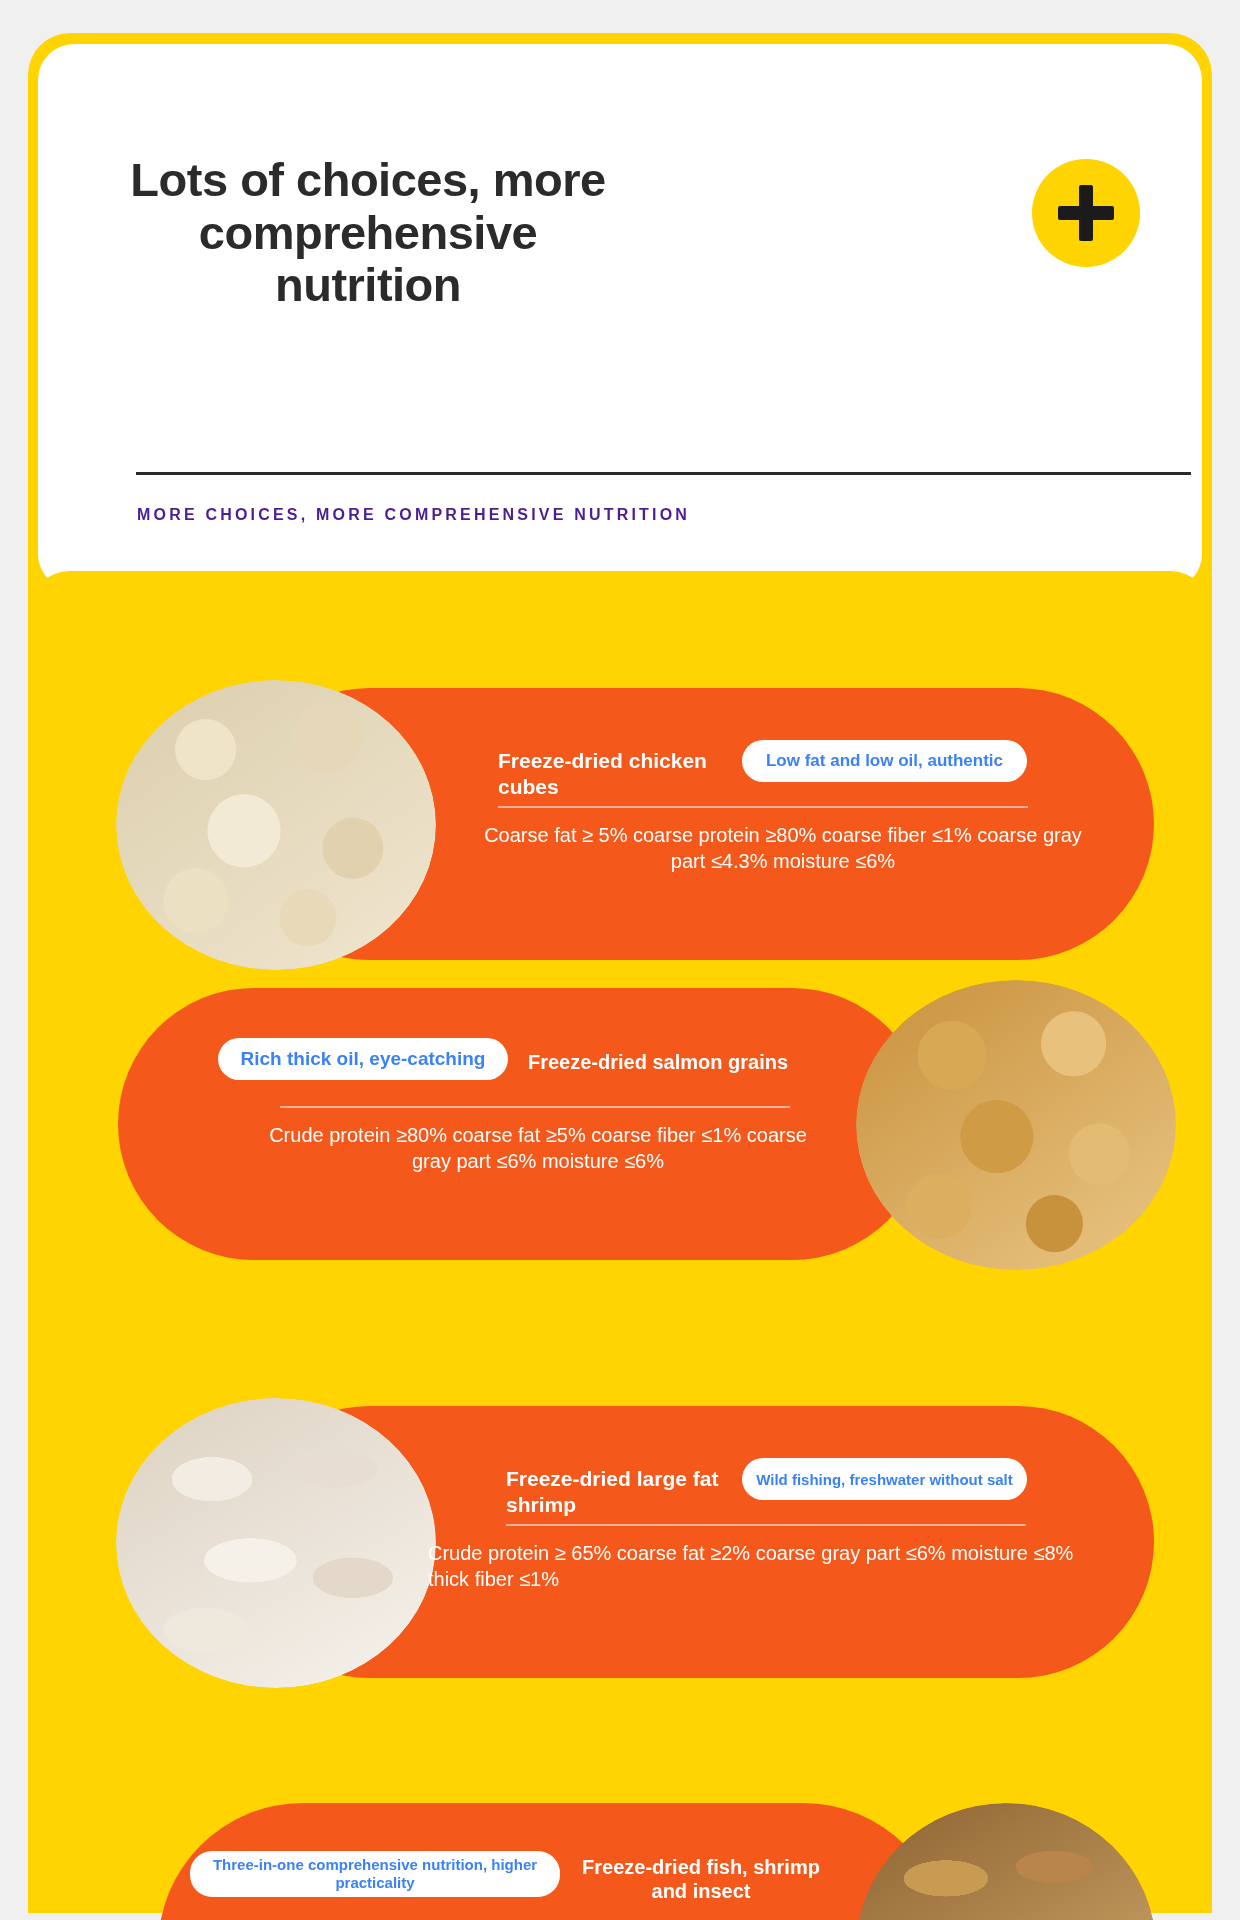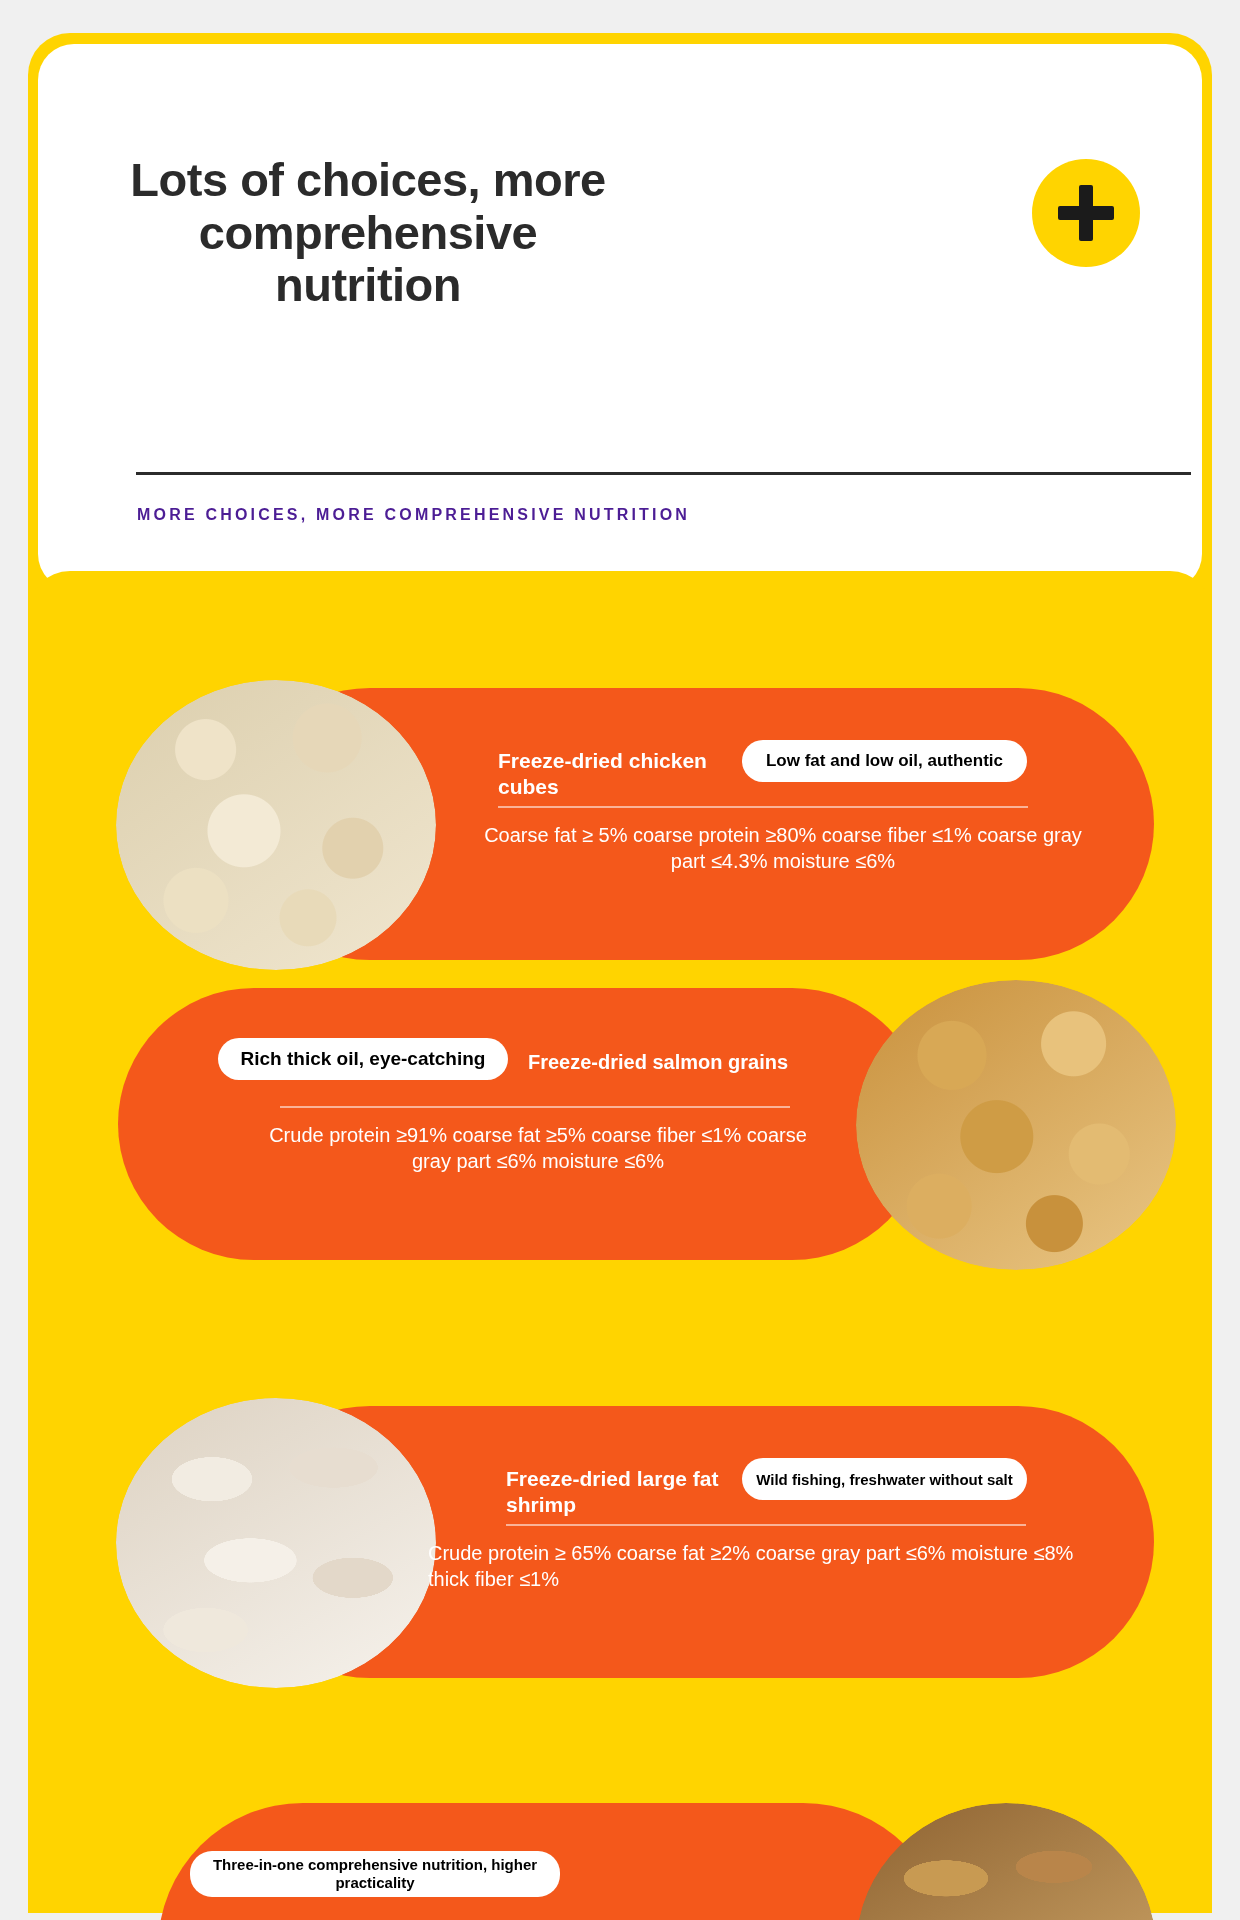--- a/index.html
+++ b/index.html
@@ -181,21 +181,21 @@
     position: absolute;
     color: #ffffff;
     font-size: 21px;
     font-weight: bold;
     line-height: 1.22;
   }
   .tag {
     position: absolute;
     background: #ffffff;
     border-radius: 22px;
-    color: #000000;
+    color: #3b82f6;
     font-weight: bold;
     display: flex;
     align-items: center;
     justify-content: center;
     text-align: center;
     padding: 12px 14px;
     box-sizing: border-box;
   }
   .divider {
     position: absolute;
@@ -271,37 +271,38 @@
     </div>
 
     <div class="row row-right" id="row2">
       <div class="pill"></div>
       <div class="photo">
         <div class="inner tex-salmon"></div>
       </div>
       <div class="name">Freeze-dried salmon grains</div>
       <div class="tag">Rich thick oil, eye-catching</div>
       <div class="divider"></div>
-      <div class="spec">Crude protein ≥91% coarse fat ≥5% coarse fiber ≤1% coarse gray part ≤6% moisture ≤6%</div>
+      <div class="spec">Crude protein ≥80% coarse fat ≥5% coarse fiber ≤1% coarse gray part ≤6% moisture ≤6%</div>
     </div>
 
     <div class="row row-left" id="row3">
       <div class="pill"></div>
       <div class="photo">
         <div class="inner tex-shrimp"></div>
       </div>
       <div class="name">Freeze-dried large fat shrimp</div>
       <div class="tag">Wild fishing, freshwater without salt</div>
       <div class="divider"></div>
       <div class="spec">Crude protein ≥ 65% coarse fat ≥2% coarse gray part ≤6% moisture ≤8% thick fiber ≤1%</div>
     </div>
 
     <div class="row row-right" id="row4">
       <div class="pill"></div>
       <div class="photo">
         <div class="inner tex-mix"></div>
       </div>
+      <div class="name">Freeze-dried fish, shrimp and insect</div>
       <div class="tag">Three-in-one comprehensive nutrition, higher practicality</div>
 
     </div>
 
   </div>
 </div>
 
 </body></html>

